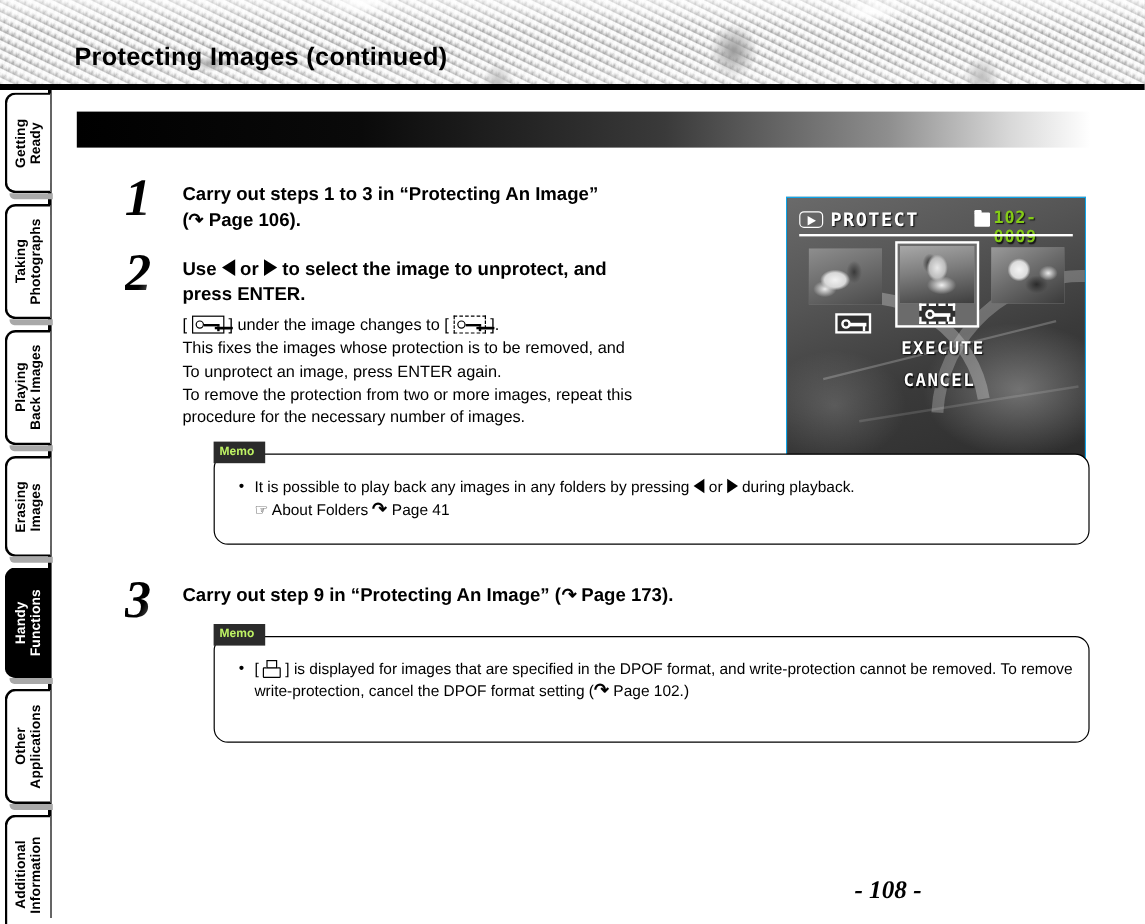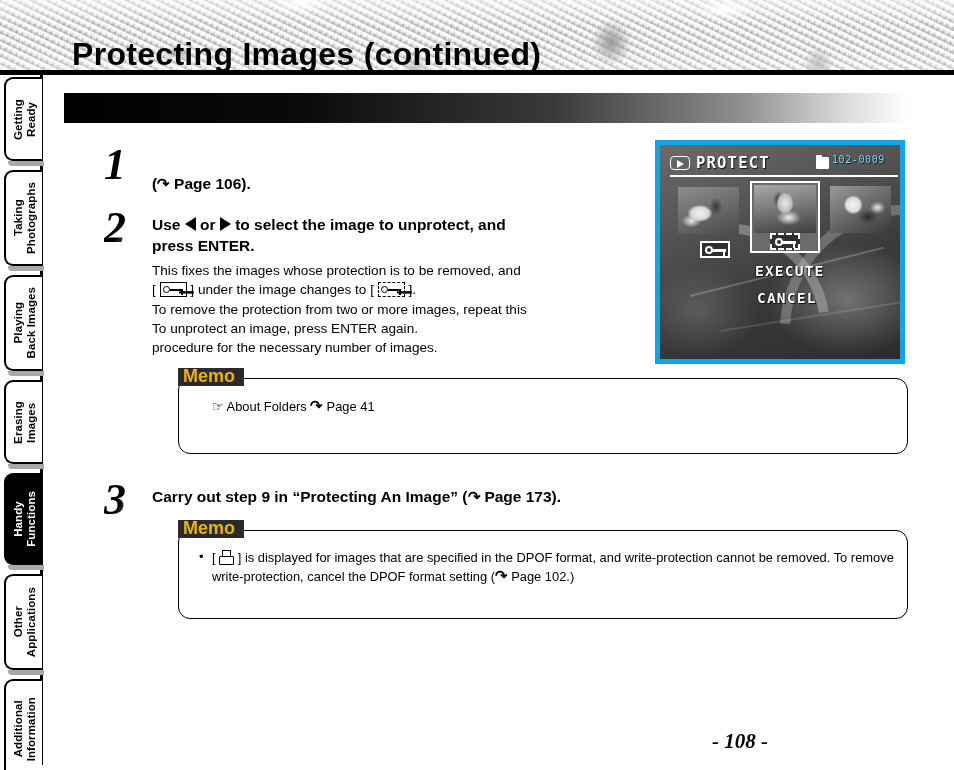--- a/index.html
+++ b/index.html
@@ -34,22 +34,22 @@
       repeating-linear-gradient(26deg, rgba(255,255,255,.85) 0px, rgba(255,255,255,.85) 2px, rgba(150,150,150,.55) 3px, rgba(215,215,215,.2) 5px, rgba(255,255,255,.8) 7px),
       repeating-linear-gradient(-58deg, rgba(120,120,120,.45) 0px, rgba(255,255,255,.0) 2px, rgba(255,255,255,.75) 4px, rgba(140,140,140,.35) 6px),
       repeating-linear-gradient(88deg, rgba(255,255,255,.6) 0px, rgba(170,170,170,.45) 2px, rgba(255,255,255,.7) 3px);
     opacity:1;
   }
   #header-fade{
     position:absolute;left:0;top:0;width:954px;height:70px;
     background:linear-gradient(to bottom, rgba(255,255,255,.55) 0%, rgba(255,255,255,0) 35%, rgba(255,255,255,0) 72%, rgba(255,255,255,.25) 100%);
   }
   #page-title{
-    position:absolute;left:72px;top:36px;
-    font-size:32px;font-weight:bold;letter-spacing:.3px;
+    position:absolute;left:62px;top:36px;
+    font-size:21px;font-weight:bold;letter-spacing:.3px;
     white-space:nowrap;color:#000;
   }
   #header-rule{
     position:absolute;left:0;top:70px;width:954px;height:5px;background:#000;
   }
 
   
   #sidebar{
     position:absolute;left:0;top:75px;width:43px;height:690px;
   }
@@ -149,38 +149,38 @@
   
   .handicon{display:inline-block;font-size:13px;line-height:13px;}
 
   
   .memo{
     position:absolute;border:1.7px solid #000;border-radius:12px;background:#fff;
     box-sizing:border-box;
   }
   .memo-label{
     position:absolute;left:-1px;top:-11px;
-    background:#2b2b2b;color:#eab308;font-size:18px;font-weight:bold;
+    background:#2b2b2b;color:#bef264;font-size:10px;font-weight:bold;
     padding:1px 9px 2px 5px;line-height:15px;
   }
   .memo-list{
     position:absolute;left:18px;top:18px;right:10px;
     font-size:12.9px;line-height:18px;color:#000;
   }
   .memo-item{position:relative;padding-left:15px;margin-bottom:1px;}
   .memo-item::before{
     content:"\2022";position:absolute;left:2px;top:-1px;font-size:13px;
   }
   .memo-sub{padding-left:15px;}
 
   
   #lcd{
-    position:absolute;left:655px;top:140px;width:250px;height:224px;
+    position:absolute;left:655px;top:164px;width:250px;height:224px;
     background:#4b4b4b;overflow:hidden;
-    border:5px solid #0ea5e9;box-sizing:border-box;
+    border:1px solid #0ea5e9;box-sizing:border-box;
   }
   #lcd-bg{
     position:absolute;inset:0;
     background:
       radial-gradient(ellipse 130px 90px at 78% 72%, rgba(255,255,255,.30) 0%, rgba(255,255,255,0) 62%),
       radial-gradient(ellipse 90px 70px at 16% 78%, rgba(255,255,255,.16) 0%, rgba(255,255,255,0) 66%),
       linear-gradient(160deg,#6a6a6a 0%,#555 30%,#3a3a3a 62%,#2c2c2c 100%);
   }
   
   .filmarc{
@@ -213,21 +213,21 @@
   }
   .folder-icon{
     position:absolute;left:146px;top:3px;width:13px;height:12px;background:#fff;
     border-radius:1px;
   }
   .folder-icon::after{
     content:"";position:absolute;left:0;top:-2.5px;width:6px;height:3px;background:#fff;
     border-radius:1px 1px 0 0;
   }
   #lcd-fileno{
-    position:absolute;left:162px;top:0px;color:#7dd3fc;font-size:10px;font-weight:normal;
+    position:absolute;left:162px;top:0px;color:#84cc16;font-size:14px;font-weight:bold;
     letter-spacing:.6px;font-family:"DejaVu Sans Mono", monospace;
     text-shadow:1px 1px 1px rgba(0,0,0,.8);
   }
   #lcd-underline{
     position:absolute;left:10px;top:30px;width:228px;height:1.5px;background:#fff;
   }
   .thumb{position:absolute;overflow:hidden;background:#7a7a7a;}
   #thumb-left{left:18px;top:42px;width:61px;height:47px;}
   #thumb-right{left:170px;top:41px;width:61px;height:47px;}
   #sel-frame{
@@ -334,37 +334,37 @@
   </div>
 
 </div>
 
 <div id="section-bar">
   <div id="section-title">Removing the Protection</div>
 </div>
 
 <div class="stepnum" style="left:104px;top:143px;">1</div>
 <div class="step-head" style="left:152px;top:152px;width:500px;">
-  <br>
+  <span>Carry out steps 1 to 3 in “Protecting An Image”</span><br>
   <span>(</span><span class="pgarrow">↶</span><span> Page 106).</span>
 </div>
 
 <div class="stepnum" style="left:104px;top:206px;">2</div>
 <div class="step-head" style="left:152px;top:214px;width:520px;">
   <span>Use </span><span class="tri-l"></span><span> or </span><span class="tri-r"></span><span> to select the image to unprotect, and</span><br>
   <span>press ENTER.</span>
 </div>
 
 <div class="step-body" style="left:152px;top:261px;width:510px;">
-  <div>This fixes the images whose protection is to be removed, and</div>
   <div>
     <span>[ </span><span class="keyicon"><i></i></span><span> ] under the image changes to [ </span><span class="keyicon dashed"><i></i></span><span> ].</span>
   </div>
+  <div>This fixes the images whose protection is to be removed, and</div>
+  <div>To unprotect an image, press ENTER again.</div>
   <div>To remove the protection from two or more images, repeat this</div>
-  <div>To unprotect an image, press ENTER again.</div>
   <div>procedure for the necessary number of images.</div>
 </div>
 
 <div id="lcd">
   <div id="lcd-bg"></div>
   <div class="filmarc" id="arc1"></div>
   <div class="filmarc" id="arc2"></div>
   <div class="sheen" style="left:30px;top:150px;width:200px;transform:rotate(-14deg);"></div>
   <div class="sheen" style="left:60px;top:185px;width:185px;transform:rotate(-9deg);opacity:.6;"></div>
 
@@ -399,20 +399,23 @@
       <span class="tooth"></span>
   </div>
 
   <div class="lcd-menu" id="lcd-execute">EXECUTE</div>
   <div class="lcd-menu" id="lcd-cancel">CANCEL</div>
 </div>
 
 <div class="memo" style="left:178px;top:378px;width:730px;height:76px;">
   <div class="memo-label">Memo</div>
   <div class="memo-list">
+    <div class="memo-item">
+      <span>It is possible to play back any images in any folders by pressing </span><span class="tri-l sm"></span><span> or </span><span class="tri-r sm"></span><span> during playback.</span>
+    </div>
     <div class="memo-sub">
       <span class="handicon">☞</span>
       <span>About Folders</span>
       <span class="pgarrow">↶</span><span> Page 41</span>
     </div>
   </div>
 </div>
 
 <div class="stepnum" style="left:104px;top:478px;">3</div>
 <div class="step-head" style="left:152px;top:486px;width:600px;">

